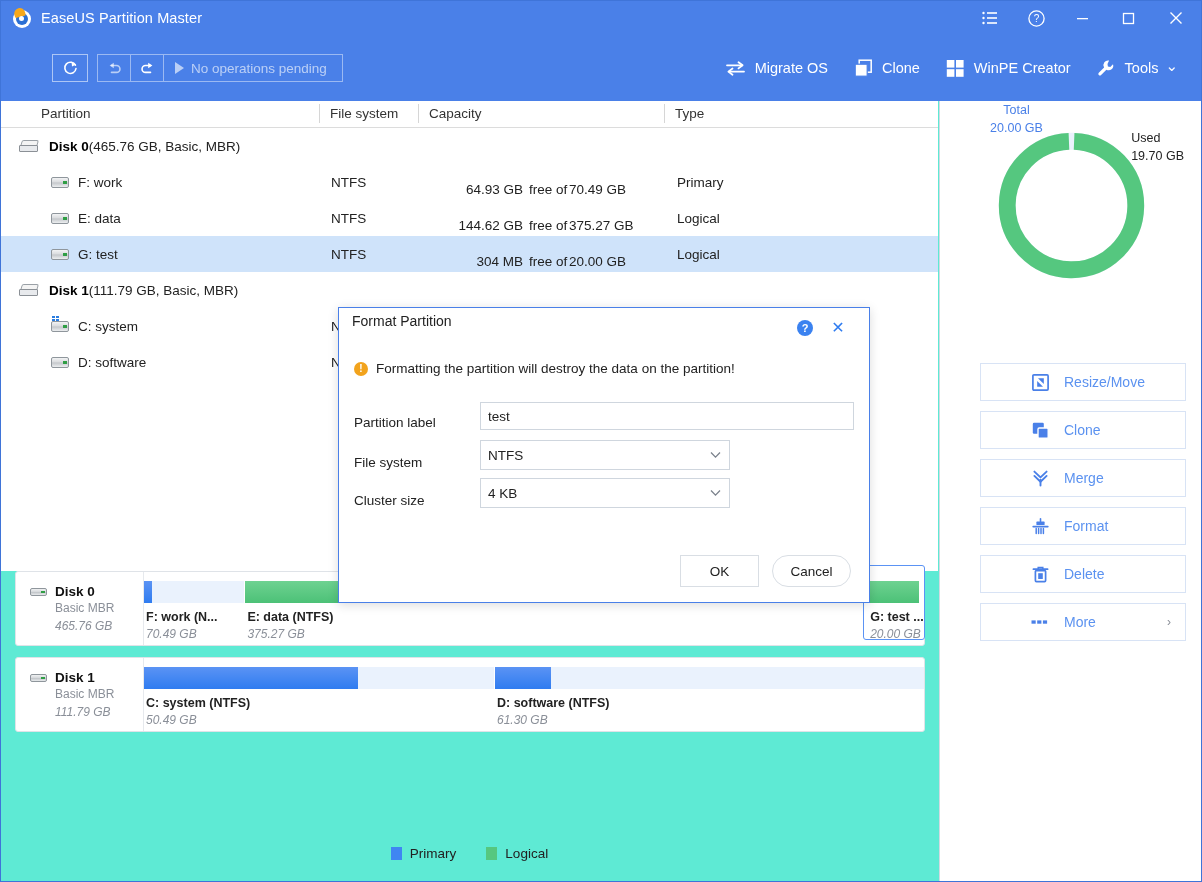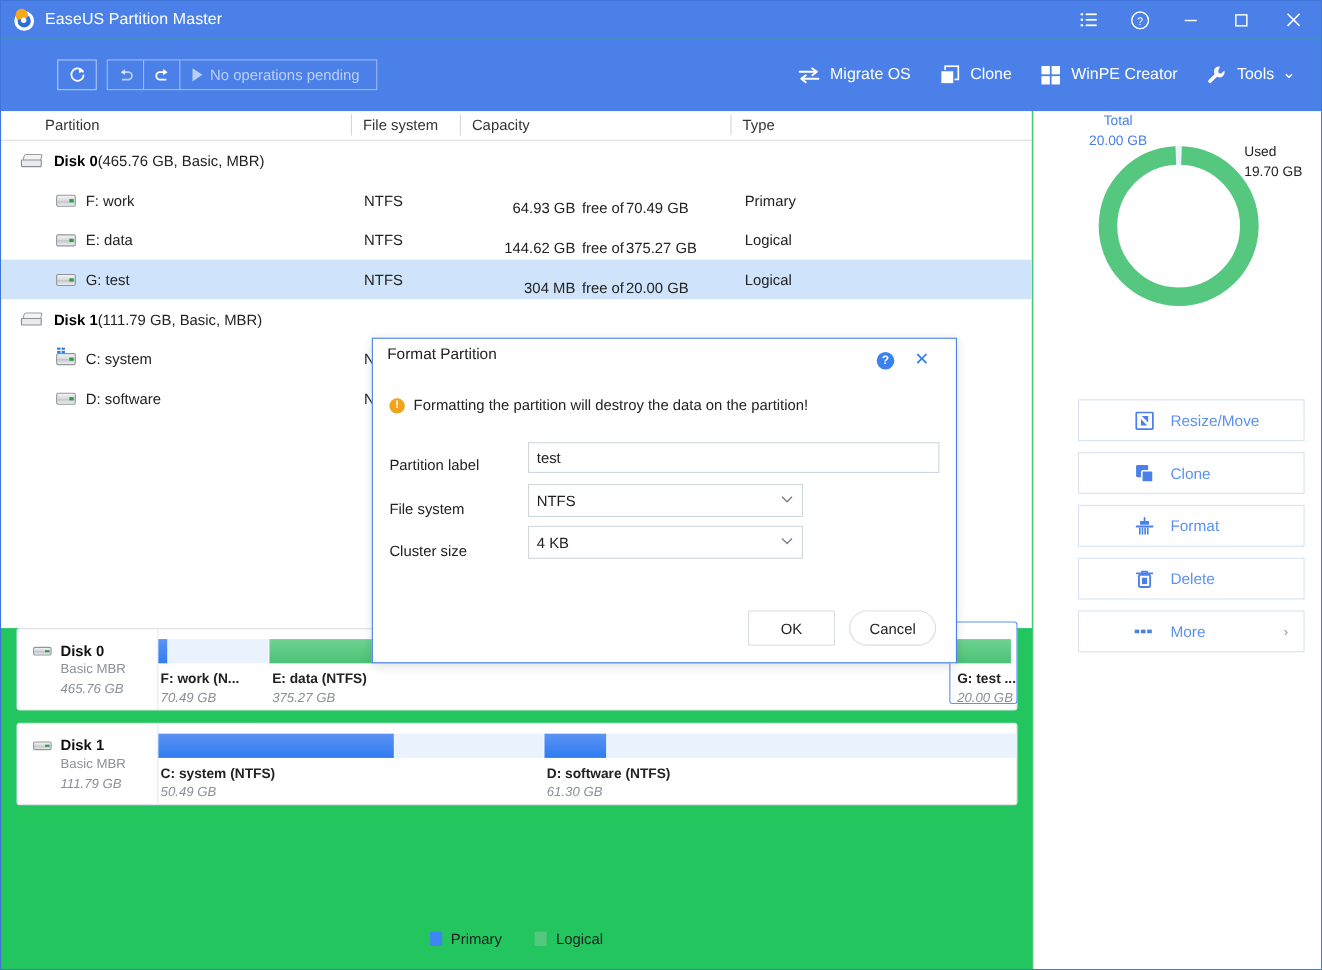--- a/index.html
+++ b/index.html
@@ -5,21 +5,21 @@
   * { box-sizing: border-box; margin: 0; padding: 0; }
   html, body {
     width: 1202px; height: 882px;
     font-family: "Liberation Sans", sans-serif;
     background: #fff;
     overflow: hidden;
   }
   #app {
     position: relative;
     width: 1202px; height: 882px;
-    background: #22c55e;
+    background: #5eead4;
     border: 1px solid #3f74d8;
     overflow: hidden;
   }
 
   
   .titlebar {
     position: absolute; left: 0; top: 0;
     width: 1200px; height: 34px;
     background: #4a80e8;
     display: flex; align-items: center;
@@ -626,20 +626,30 @@
       <div class="sbtn">
         <span class="sic">
           <svg width="17" height="17" viewBox="0 0 17 17" aria-hidden="true">
             <rect x="0.8" y="0.8" width="11" height="11" rx="1.2" fill="#4a80e8"></rect>
             <rect x="6.0" y="6.0" width="10.2" height="10.2" rx="1.2" fill="#4a80e8" stroke="#ffffff" stroke-width="1.4"></rect>
           </svg>
         </span>
         <span>Clone</span>
       </div>
 
+      <div class="sbtn">
+        <span class="sic">
+          <svg width="17" height="17" viewBox="0 0 17 17" aria-hidden="true">
+            <path d="M2.4 1.6 L8.5 7.4 L14.6 1.6" fill="none" stroke="#4a80e8" stroke-width="1.9" stroke-linecap="round" stroke-linejoin="round"></path>
+            <path d="M2.4 5.9 L8.5 11.7 L14.6 5.9" fill="none" stroke="#4a80e8" stroke-width="1.9" stroke-linecap="round" stroke-linejoin="round"></path>
+            <path d="M8.5 9.6 V15.6" stroke="#4a80e8" stroke-width="1.9" stroke-linecap="round"></path>
+          </svg>
+        </span>
+        <span>Merge</span>
+      </div>
 
       <div class="sbtn">
         <span class="sic">
           <svg width="17" height="17" viewBox="0 0 17 17" aria-hidden="true">
             <path d="M8.5 0.8 V3.4" stroke="#4a80e8" stroke-width="1.6" stroke-linecap="round"></path>
             <rect x="4.4" y="3.6" width="8.2" height="3.5" rx="0.6" fill="#4a80e8"></rect>
             <path d="M1.2 8.6 H15.8" stroke="#4a80e8" stroke-width="1.7" stroke-linecap="round"></path>
             <path d="M4.2 10.4 V15.4 M6.6 10.4 V15.4 M9.0 10.4 V15.4 M11.4 10.4 V15.4" stroke="#4a80e8" stroke-width="1.5" stroke-linecap="round"></path>
           </svg>
         </span>

